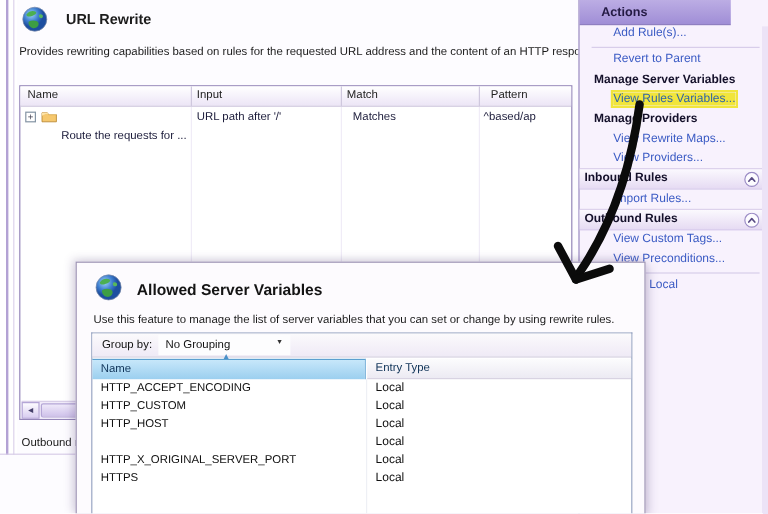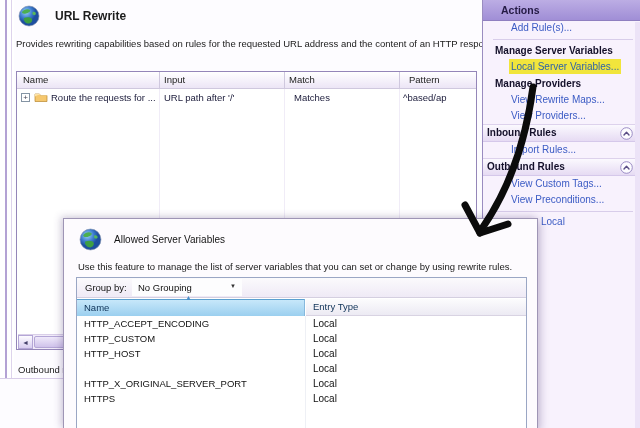--- a/index.html
+++ b/index.html
@@ -33,36 +33,36 @@
   
   .hscroll { position:absolute; left:1px; top:262px; width:459px; height:15px; background:#f1ebf9; border-top:1px solid #d9cfe8; }
   .hs-btn { position:absolute; left:0; top:0; width:15px; height:14px; background:linear-gradient(#fdfcff,#d8cdf0); border:1px solid #b4a6d6; font-size:7px; color:#45406a; text-align:center; line-height:13px; }
   .hs-thumb { position:absolute; left:16px; top:1px; width:110px; height:12px; background:linear-gradient(#efe9fa,#cfc2ea); border:1px solid #b4a6d6; border-radius:2px; }
 
   .outbound-frag { position:absolute; left:18px; top:364px; font-size:9.5px; white-space:nowrap; }
 
   
   .sidebar { position:absolute; left:482px; top:0; width:158px; height:428px; background:#f8f2fd; border-left:1px solid #9a8cc0; }
   .sidebar-scroll { position:absolute; right:0; top:22px; width:5px; height:406px; background:#ece3f7; }
-  .actions-header { position:absolute; left:0; top:0; width:158px; height:21px; background:linear-gradient(#b9aae3,#a violet); background:linear-gradient(#bcaee5,#a master); background:linear-gradient(#bcade4,#a08ed6); border-bottom:1px solid #8f7fc0; }
+  .actions-header { position:absolute; left:0; top:0; width:126px; height:21px; background:linear-gradient(#b9aae3,#a violet); background:linear-gradient(#bcaee5,#a master); background:linear-gradient(#bcade4,#a08ed6); border-bottom:1px solid #8f7fc0; }
   .actions-header span { position:absolute; left:18px; top:4px; font-weight:bold; font-size:10.5px; color:#241a44; }
   #actions-list { position:absolute; left:0; top:20px; width:158px; }
   .action-link { height:16px; padding-left:28px; padding-top:2px; color:#3b5bc4; font-size:10px; white-space:nowrap; cursor:pointer; }
   .action-link.indent-2 { padding-left:58px; }
   .action-link .hl { background:#f1e53c; box-shadow:0 0 0 2px #f1e53c; color:#2f63a8; }
   .action-divider { height:6px; position:relative; }
   .action-divider::after { content:""; position:absolute; left:10px; right:8px; top:3px; height:1px; background:#d8cdea; }
   .action-header2 { height:17px; padding-left:12px; padding-top:3px; font-weight:bold; font-size:10px; color:#14102a; white-space:nowrap; }
   .action-group { height:18px; position:relative; background:linear-gradient(#fbf9fe,#e6dbf3); border-top:1px solid #ddd2ec; border-bottom:1px solid #d5c8ea; }
   .action-group .lbl { position:absolute; left:4px; top:2px; font-weight:bold; font-size:10px; color:#14102a; white-space:nowrap; }
   .action-group .chev { position:absolute; right:8px; top:2px; width:13px; height:13px; }
 
   
   .dialog { position:absolute; left:63px; top:218px; width:475px; height:211px; background:#fdfbfe; border:1px solid #9e95b5; box-shadow:-3px -2px 7px rgba(70,50,110,0.18), 3px 3px 8px rgba(70,50,110,0.25); }
-  .dlg-title { position:absolute; left:50px; top:15px; font-size:10px; font-weight:normal; color:#141414; }
+  .dlg-title { position:absolute; left:50px; top:15px; font-size:13px; font-weight:bold; color:#141414; }
   .dlg-desc { position:absolute; left:14px; top:42px; font-size:9.5px; white-space:nowrap; }
   .dlg-box { position:absolute; left:12px; top:58px; width:451px; height:153px; border:1px solid #9aa6c4; border-bottom:none; background:#ffffff; }
   .dlg-toolbar { position:absolute; left:0; top:0; width:449px; height:20px; background:linear-gradient(#fbfafc,#efeaf6); border-bottom:1px solid #d4cfe0; }
   .dlg-toolbar .gb-label { position:absolute; left:8px; top:4px; font-size:9.5px; color:#111; }
   .gb-select { position:absolute; left:55px; top:1px; width:110px; height:17px; background:#fdfdfe; }
   .gb-select .val { position:absolute; left:6px; top:3px; font-size:9.5px; color:#111; }
   .gb-select .arrow { position:absolute; right:6px; top:4px; font-size:6px; color:#333; }
   .dlg-thead { position:absolute; left:0; top:21px; width:449px; height:17px; }
   .th-name { position:absolute; left:0; top:0; width:228px; height:17px; background:linear-gradient(#c7e7fa,#9bcfef); border-top:1px solid #5ba0d0; border-right:1px solid #86b8dd; }
   .th-entry { position:absolute; left:229px; top:0; width:220px; height:17px; background:linear-gradient(#fcfcfd,#eceaf3); border-bottom:1px solid #d8d3e2; }
@@ -115,43 +115,44 @@
     <span class="rt-bodyline" style="left:142px"></span>
     <span class="rt-bodyline" style="left:267px"></span>
     <span class="rt-bodyline" style="left:382px"></span>
     <div id="rules-rows">
         <div class="rt-row">
           <span class="expander">+</span>
           <span class="folder"><svg viewBox="0 0 14 12" width="100%" height="100%">
               <path d="M1,3 L1,10.5 L13,10.5 L13,4.5 L6.5,4.5 L5.5,3 Z" fill="#f6c86e" stroke="#b8862e" stroke-width="0.7"></path>
               <path d="M1,5.5 L4,4 L13,4 L13,4.5 L6.5,4.5 L5.5,3 L1,3 Z" fill="#fde3a7" stroke="none"></path>
             </svg></span>
-          <span class="cell" style="left: 34px;">Route the requests for ...</span>
+          <span class="cell" style="left: 34px; margin-top: 16px;">Route the requests for ...</span>
           <span class="cell" style="left: 147px;">URL path after '/'</span>
           <span class="cell" style="left: 277px;">Matches</span>
           <span class="cell" style="left: 386px;">^based/ap</span>
         </div>
       </div>
     <div class="hscroll">
       <div class="hs-btn">◄</div>
       <div class="hs-thumb"></div>
     </div>
   </div>
 
   <div class="outbound-frag">Outbound r</div>
 
   <div class="sidebar">
     <div class="actions-header">
       <span>Actions</span>
     </div>
     <div id="actions-list">
         <div class="action-link">Add Rule(s)...</div>
         <div class="action-divider"></div>
+        <div class="action-link">Revert to Parent</div>
         <div class="action-header2">Manage Server Variables</div>
-        <div class="action-link"><span class="hl">Local Server Variables...</span></div>
+        <div class="action-link"><span class="hl">View Rules Variables...</span></div>
         <div class="action-header2">Manage Providers</div>
         <div class="action-link">View Rewrite Maps...</div>
         <div class="action-link">View Providers...</div>
         <div class="action-group">
           <span class="lbl">Inbound Rules</span>
           <span class="chev"><svg viewBox="0 0 13 13" width="100%" height="100%">
               <circle cx="6.5" cy="6.5" r="5.8" fill="#fdfcff" stroke="#9b8cc5" stroke-width="1"></circle>
               <polyline points="4,8 6.5,5.2 9,8" fill="none" stroke="#5a4d85" stroke-width="1.4" stroke-linecap="round" stroke-linejoin="round"></polyline>
             </svg></span>
         </div>

